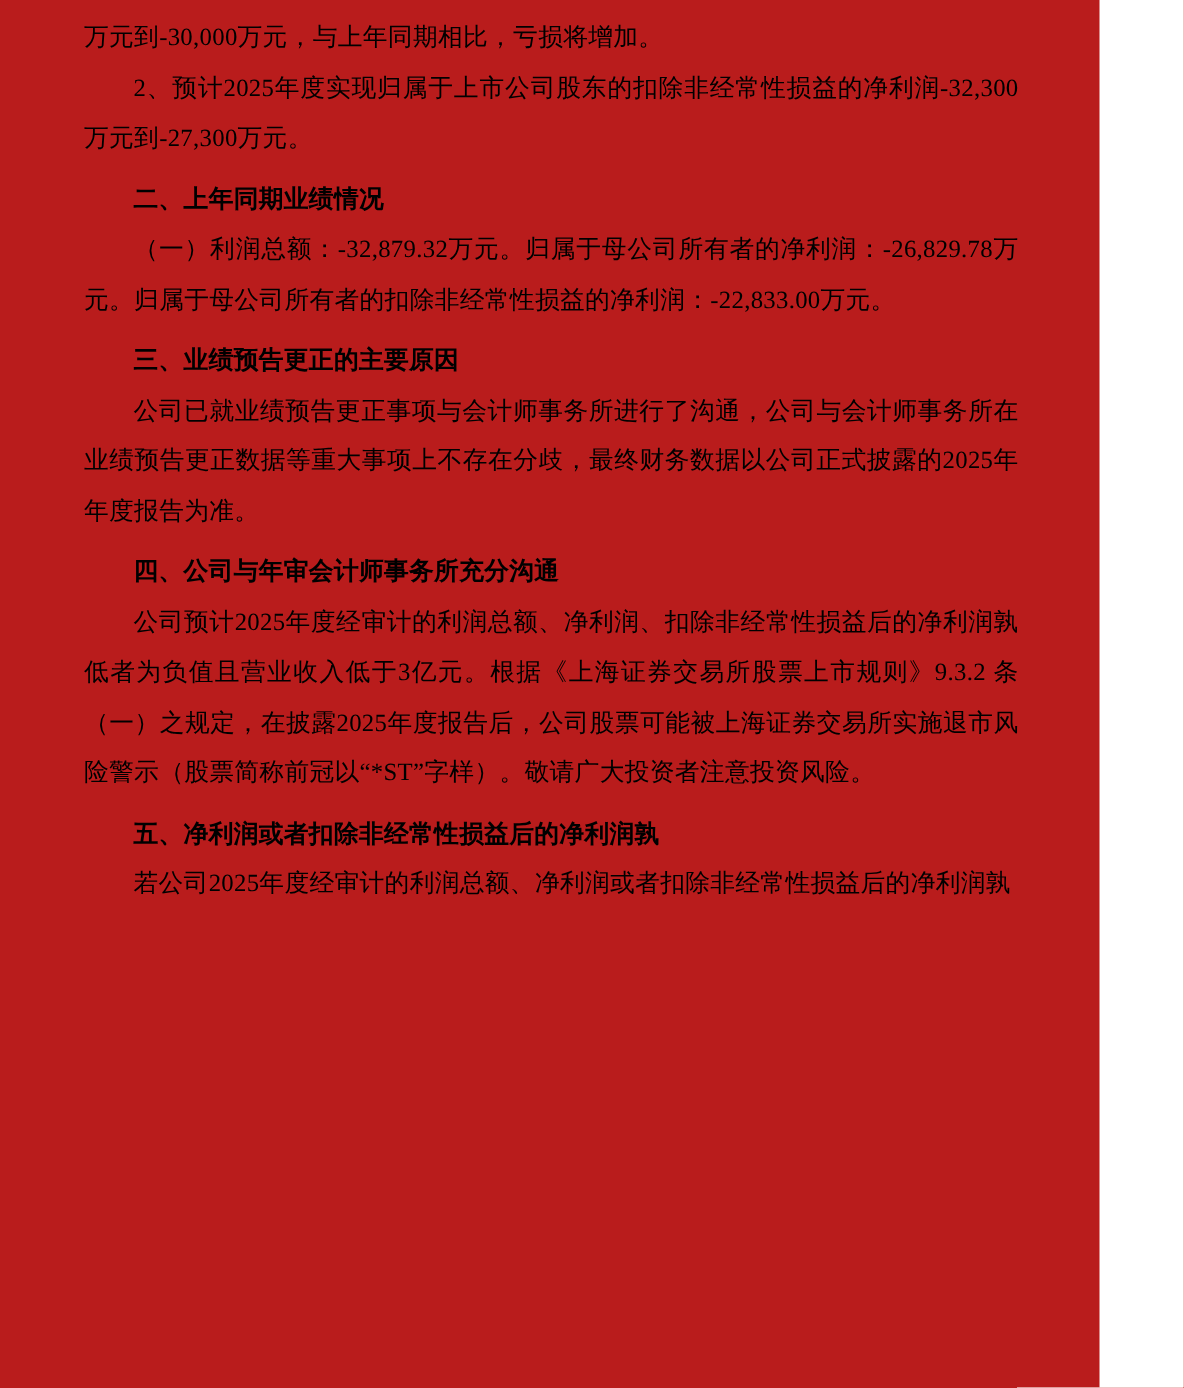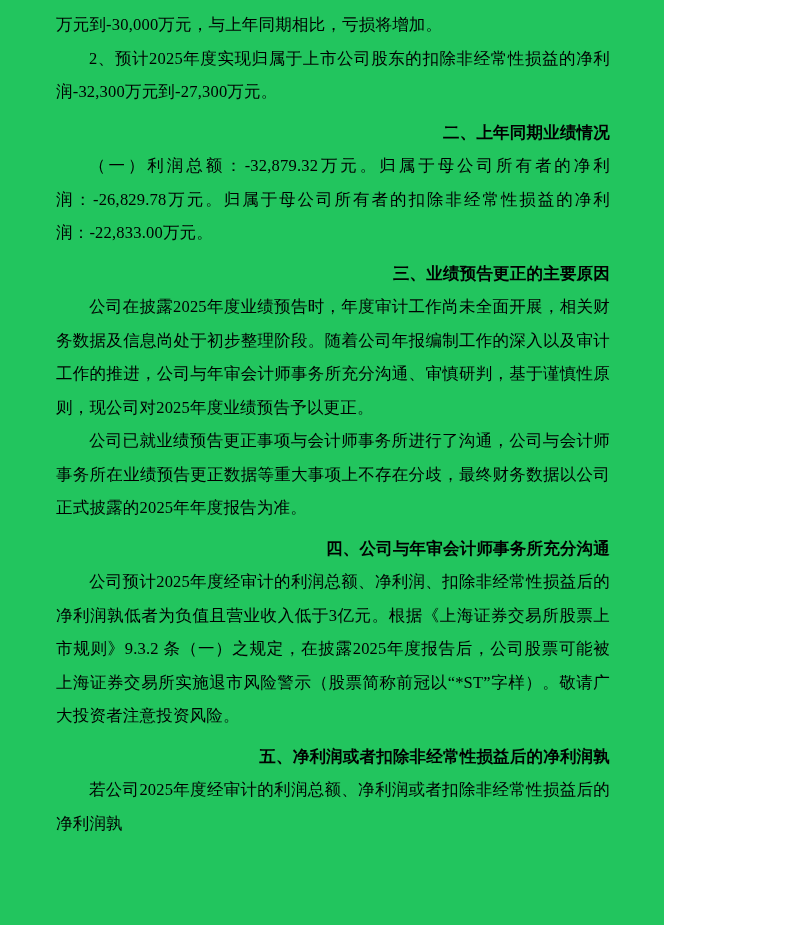--- a/index.html
+++ b/index.html
@@ -8,45 +8,44 @@
     background: #ffffff;
   }
   body {
     width: 789px;
     height: 925px;
     font-family: "Liberation Serif", "DejaVu Serif", serif;
     color: #000000;
     overflow: hidden;
   }
   .page {
-    width: 664px;
+    width: 733px;
     height: 925px;
     box-sizing: border-box;
     padding: 8px 54px 12px 56px;
-    background: #22c55e;
+    background: #b91c1c;
   }
   .para {
     font-size: 16.5px;
     line-height: 33.5px;
     text-align: justify;
     text-justify: inter-ideograph;
     margin: 0;
     letter-spacing: 0.2px;
   }
   .indent {
     text-indent: 2em;
   }
   .heading {
     font-size: 16.5px;
     line-height: 33.5px;
     font-weight: bold;
     text-indent: 2em;
     margin: 0;
     letter-spacing: 0.2px;
-    text-align: right;
   }
   .spacer-sm { height: 7px; }
 </style>
 </head>
 <body>
 
 <div class="page">
 
   <p class="para">万元到-30,000万元，与上年同期相比，亏损将增加。</p>
 
@@ -58,21 +57,20 @@
 
   <p class="heading">二、上年同期业绩情况</p>
 
   <p class="para indent">（一）利润总额：-32,879.32万元。归属于母公司所有者的净利润：-26,829.78万元。归属于母公司所有者的扣除非经常性损益的净利润：-22,833.00万元。</p>
 
 
   <div class="spacer-sm"></div>
 
   <p class="heading">三、业绩预告更正的主要原因</p>
 
-  <p class="para indent">公司在披露2025年度业绩预告时，年度审计工作尚未全面开展，相关财务数据及信息尚处于初步整理阶段。随着公司年报编制工作的深入以及审计工作的推进，公司与年审会计师事务所充分沟通、审慎研判，基于谨慎性原则，现公司对2025年度业绩预告予以更正。</p>
 
   <p class="para indent">公司已就业绩预告更正事项与会计师事务所进行了沟通，公司与会计师事务所在业绩预告更正数据等重大事项上不存在分歧，最终财务数据以公司正式披露的2025年年度报告为准。</p>
 
   <div class="spacer-sm"></div>
 
   <p class="heading">四、公司与年审会计师事务所充分沟通</p>
 
   <p class="para indent">公司预计2025年度经审计的利润总额、净利润、扣除非经常性损益后的净利润孰低者为负值且营业收入低于3亿元。根据《上海证券交易所股票上市规则》9.3.2 条（一）之规定，在披露2025年度报告后，公司股票可能被上海证券交易所实施退市风险警示（股票简称前冠以“*ST”字样）。敬请广大投资者注意投资风险。</p>
 
   <div class="spacer-sm"></div>

